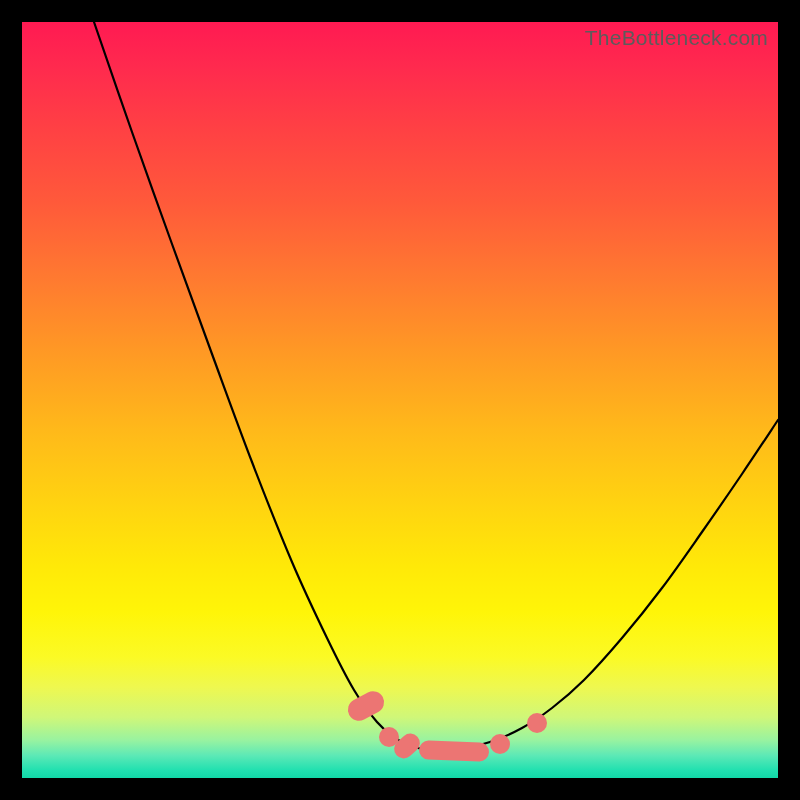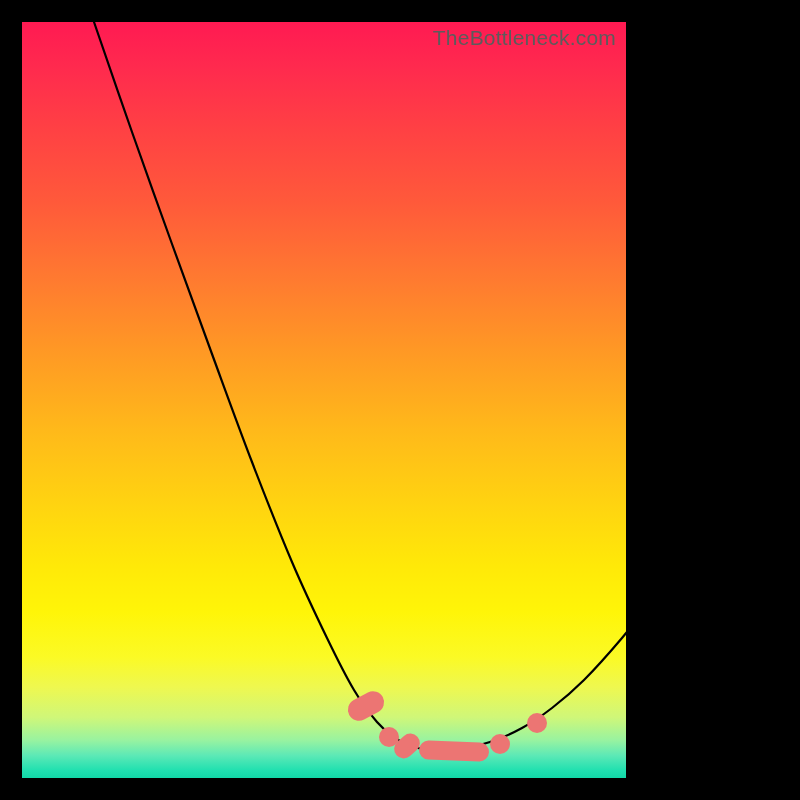--- a/index.html
+++ b/index.html
@@ -14,21 +14,21 @@
   .frame {
     position: relative;
     width: 800px;
     height: 800px;
     background: #000;
   }
   .plot-area {
     position: absolute;
     left: 22px;
     top: 22px;
-    width: 604px;
+    width: 756px;
     height: 756px;
     
     background: linear-gradient(to bottom,
       #ff1a52 0%,
       #ff2a4e 6%,
       #ff4044 14%,
       #ff5a3a 24%,
       #ff7a30 34%,
       #ff9a24 44%,
       #ffb91a 54%,

